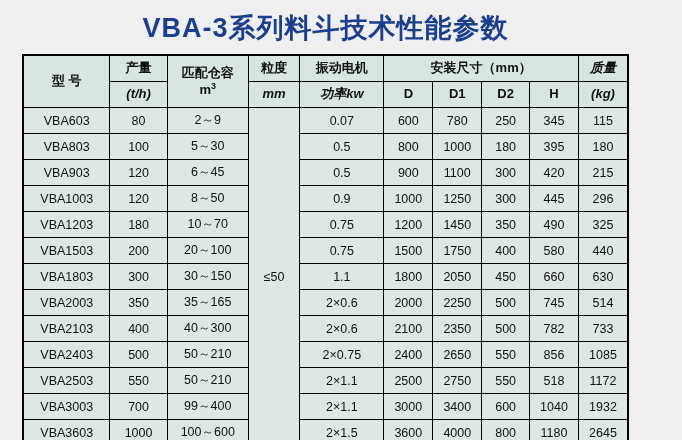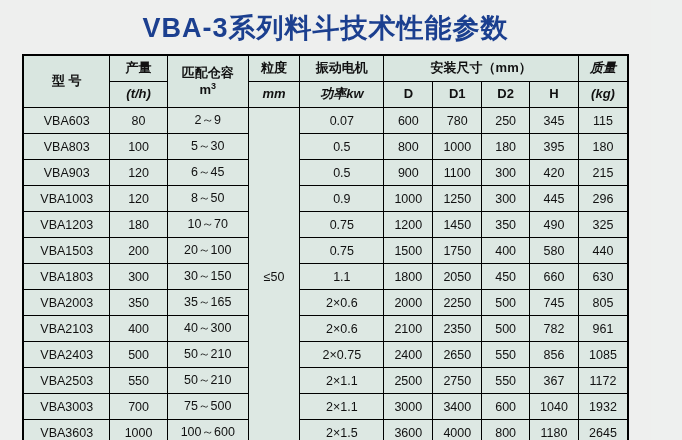--- a/index.html
+++ b/index.html
@@ -200,59 +200,59 @@
           </tr>
           <tr>
             <td class="model">VBA2003</td>
             <td>350</td>
             <td>35～165</td>
             <td>2×0.6</td>
             <td>2000</td>
             <td>2250</td>
             <td>500</td>
             <td>745</td>
-            <td>805</td>
+            <td>514</td>
           </tr>
           <tr>
             <td class="model">VBA2103</td>
             <td>400</td>
             <td>40～300</td>
             <td>2×0.6</td>
             <td>2100</td>
             <td>2350</td>
             <td>500</td>
             <td>782</td>
-            <td>961</td>
+            <td>733</td>
           </tr>
           <tr>
             <td class="model">VBA2403</td>
             <td>500</td>
             <td>50～210</td>
             <td>2×0.75</td>
             <td>2400</td>
             <td>2650</td>
             <td>550</td>
             <td>856</td>
             <td>1085</td>
           </tr>
           <tr>
             <td class="model">VBA2503</td>
             <td>550</td>
             <td>50～210</td>
             <td>2×1.1</td>
             <td>2500</td>
             <td>2750</td>
             <td>550</td>
-            <td>367</td>
+            <td>518</td>
             <td>1172</td>
           </tr>
           <tr>
             <td class="model">VBA3003</td>
             <td>700</td>
-            <td>75～500</td>
+            <td>99～400</td>
             <td>2×1.1</td>
             <td>3000</td>
             <td>3400</td>
             <td>600</td>
             <td>1040</td>
             <td>1932</td>
           </tr>
           <tr>
             <td class="model">VBA3603</td>
             <td>1000</td>

